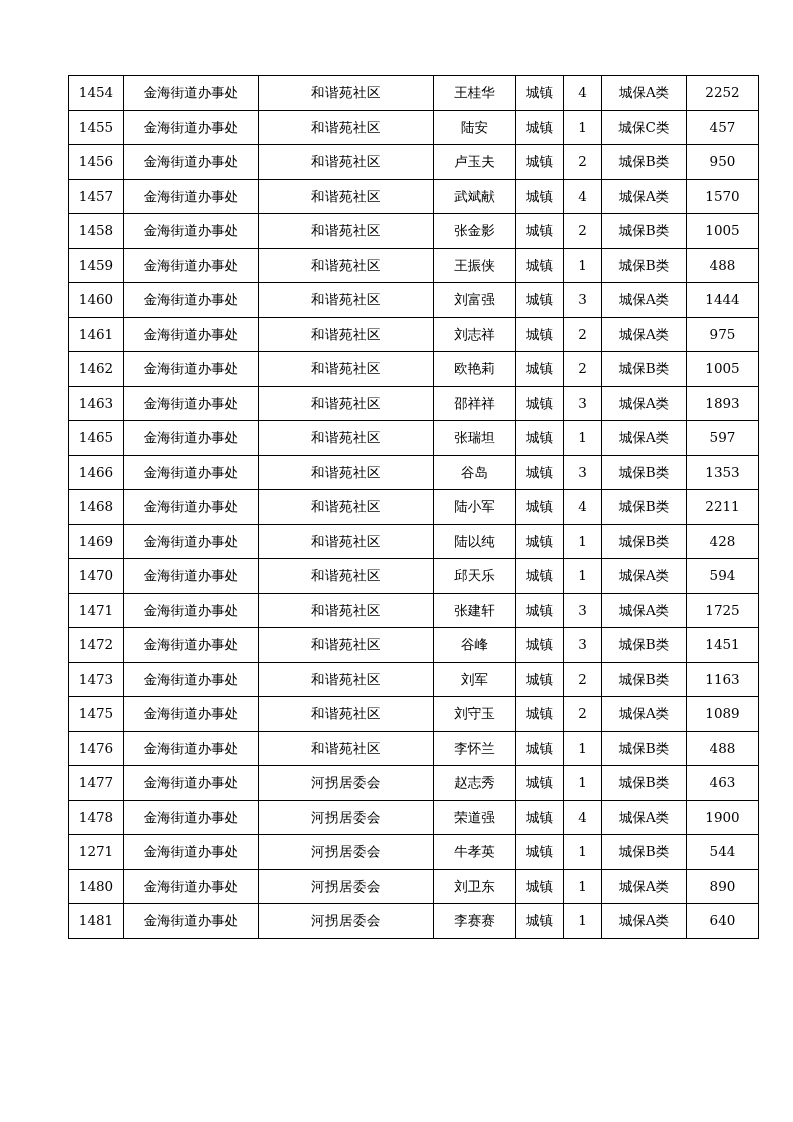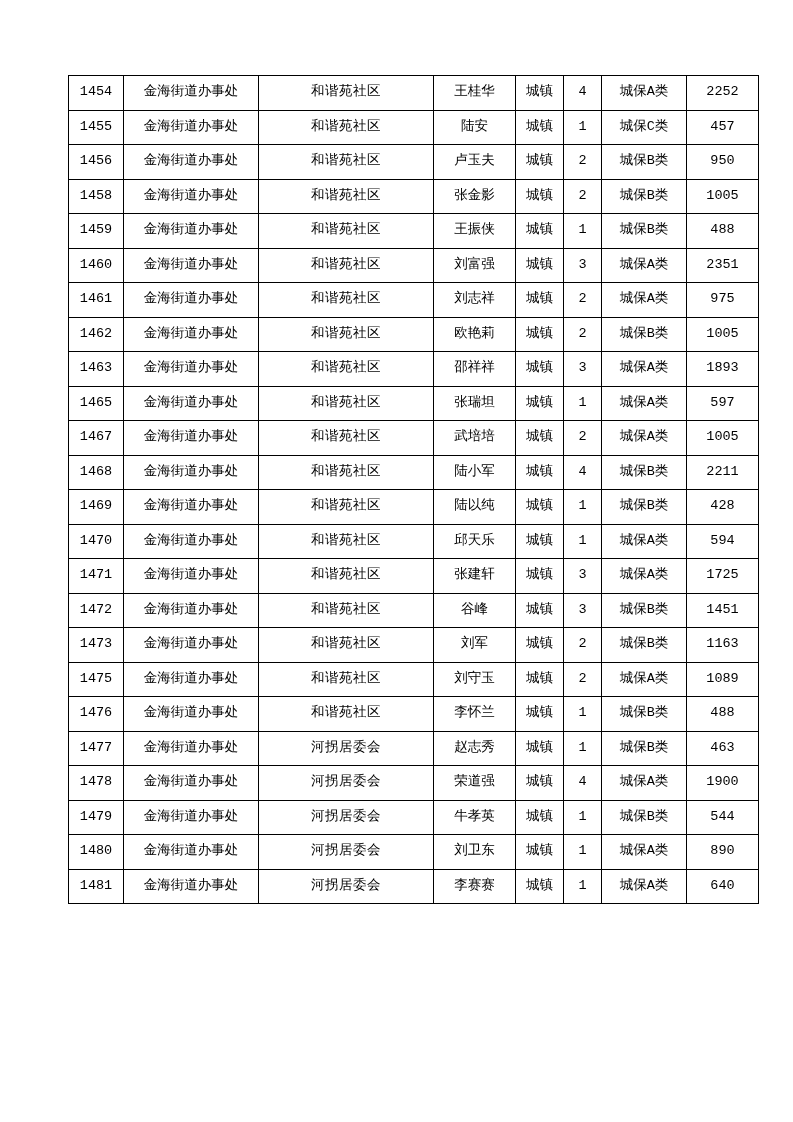--- a/index.html
+++ b/index.html
@@ -12,21 +12,20 @@
     height: 1122px;
     font-family: "DejaVu Serif", "Liberation Serif", serif;
     color: #000000;
   }
   .page {
     position: relative;
     width: 793px;
     height: 984px;
     box-sizing: border-box;
     padding: 75px 68px 0 68px;
-    font-family: Liberation Mono, monospace;
   }
   table.data-table {
     border-collapse: collapse;
     width: 657px;
     table-layout: fixed;
   }
   table.data-table td {
     border: 1px solid #000000;
     height: 33.5px;
     padding: 0 2px;
@@ -95,20 +94,30 @@
           <td class="cell-id">1456</td>
           <td class="cell-org">金海街道办事处</td>
           <td class="cell-comm">和谐苑社区</td>
           <td class="cell-name">卢玉夫</td>
           <td class="cell-type">城镇</td>
           <td class="cell-num">2</td>
           <td class="cell-cat">城保B类</td>
           <td class="cell-amt">950</td>
         </tr>
         <tr>
+          <td class="cell-id">1457</td>
+          <td class="cell-org">金海街道办事处</td>
+          <td class="cell-comm">和谐苑社区</td>
+          <td class="cell-name">武斌献</td>
+          <td class="cell-type">城镇</td>
+          <td class="cell-num">4</td>
+          <td class="cell-cat">城保A类</td>
+          <td class="cell-amt">1570</td>
+        </tr>
+        <tr>
           <td class="cell-id">1458</td>
           <td class="cell-org">金海街道办事处</td>
           <td class="cell-comm">和谐苑社区</td>
           <td class="cell-name">张金影</td>
           <td class="cell-type">城镇</td>
           <td class="cell-num">2</td>
           <td class="cell-cat">城保B类</td>
           <td class="cell-amt">1005</td>
         </tr>
         <tr>
@@ -122,21 +131,21 @@
           <td class="cell-amt">488</td>
         </tr>
         <tr>
           <td class="cell-id">1460</td>
           <td class="cell-org">金海街道办事处</td>
           <td class="cell-comm">和谐苑社区</td>
           <td class="cell-name">刘富强</td>
           <td class="cell-type">城镇</td>
           <td class="cell-num">3</td>
           <td class="cell-cat">城保A类</td>
-          <td class="cell-amt">2351</td>
+          <td class="cell-amt">1444</td>
         </tr>
         <tr>
           <td class="cell-id">1461</td>
           <td class="cell-org">金海街道办事处</td>
           <td class="cell-comm">和谐苑社区</td>
           <td class="cell-name">刘志祥</td>
           <td class="cell-type">城镇</td>
           <td class="cell-num">2</td>
           <td class="cell-cat">城保A类</td>
           <td class="cell-amt">975</td>
@@ -165,28 +174,28 @@
           <td class="cell-id">1465</td>
           <td class="cell-org">金海街道办事处</td>
           <td class="cell-comm">和谐苑社区</td>
           <td class="cell-name">张瑞坦</td>
           <td class="cell-type">城镇</td>
           <td class="cell-num">1</td>
           <td class="cell-cat">城保A类</td>
           <td class="cell-amt">597</td>
         </tr>
         <tr>
-          <td class="cell-id">1467</td>
-          <td class="cell-org">金海街道办事处</td>
-          <td class="cell-comm">和谐苑社区</td>
-          <td class="cell-name">武培培</td>
-          <td class="cell-type">城镇</td>
-          <td class="cell-num">2</td>
-          <td class="cell-cat">城保A类</td>
-          <td class="cell-amt">1005</td>
+          <td class="cell-id">1466</td>
+          <td class="cell-org">金海街道办事处</td>
+          <td class="cell-comm">和谐苑社区</td>
+          <td class="cell-name">谷岛</td>
+          <td class="cell-type">城镇</td>
+          <td class="cell-num">3</td>
+          <td class="cell-cat">城保B类</td>
+          <td class="cell-amt">1353</td>
         </tr>
         <tr>
           <td class="cell-id">1468</td>
           <td class="cell-org">金海街道办事处</td>
           <td class="cell-comm">和谐苑社区</td>
           <td class="cell-name">陆小军</td>
           <td class="cell-type">城镇</td>
           <td class="cell-num">4</td>
           <td class="cell-cat">城保B类</td>
           <td class="cell-amt">2211</td>
@@ -275,21 +284,21 @@
           <td class="cell-id">1478</td>
           <td class="cell-org">金海街道办事处</td>
           <td class="cell-comm">河拐居委会</td>
           <td class="cell-name">荣道强</td>
           <td class="cell-type">城镇</td>
           <td class="cell-num">4</td>
           <td class="cell-cat">城保A类</td>
           <td class="cell-amt">1900</td>
         </tr>
         <tr>
-          <td class="cell-id">1479</td>
+          <td class="cell-id">1271</td>
           <td class="cell-org">金海街道办事处</td>
           <td class="cell-comm">河拐居委会</td>
           <td class="cell-name">牛孝英</td>
           <td class="cell-type">城镇</td>
           <td class="cell-num">1</td>
           <td class="cell-cat">城保B类</td>
           <td class="cell-amt">544</td>
         </tr>
         <tr>
           <td class="cell-id">1480</td>

